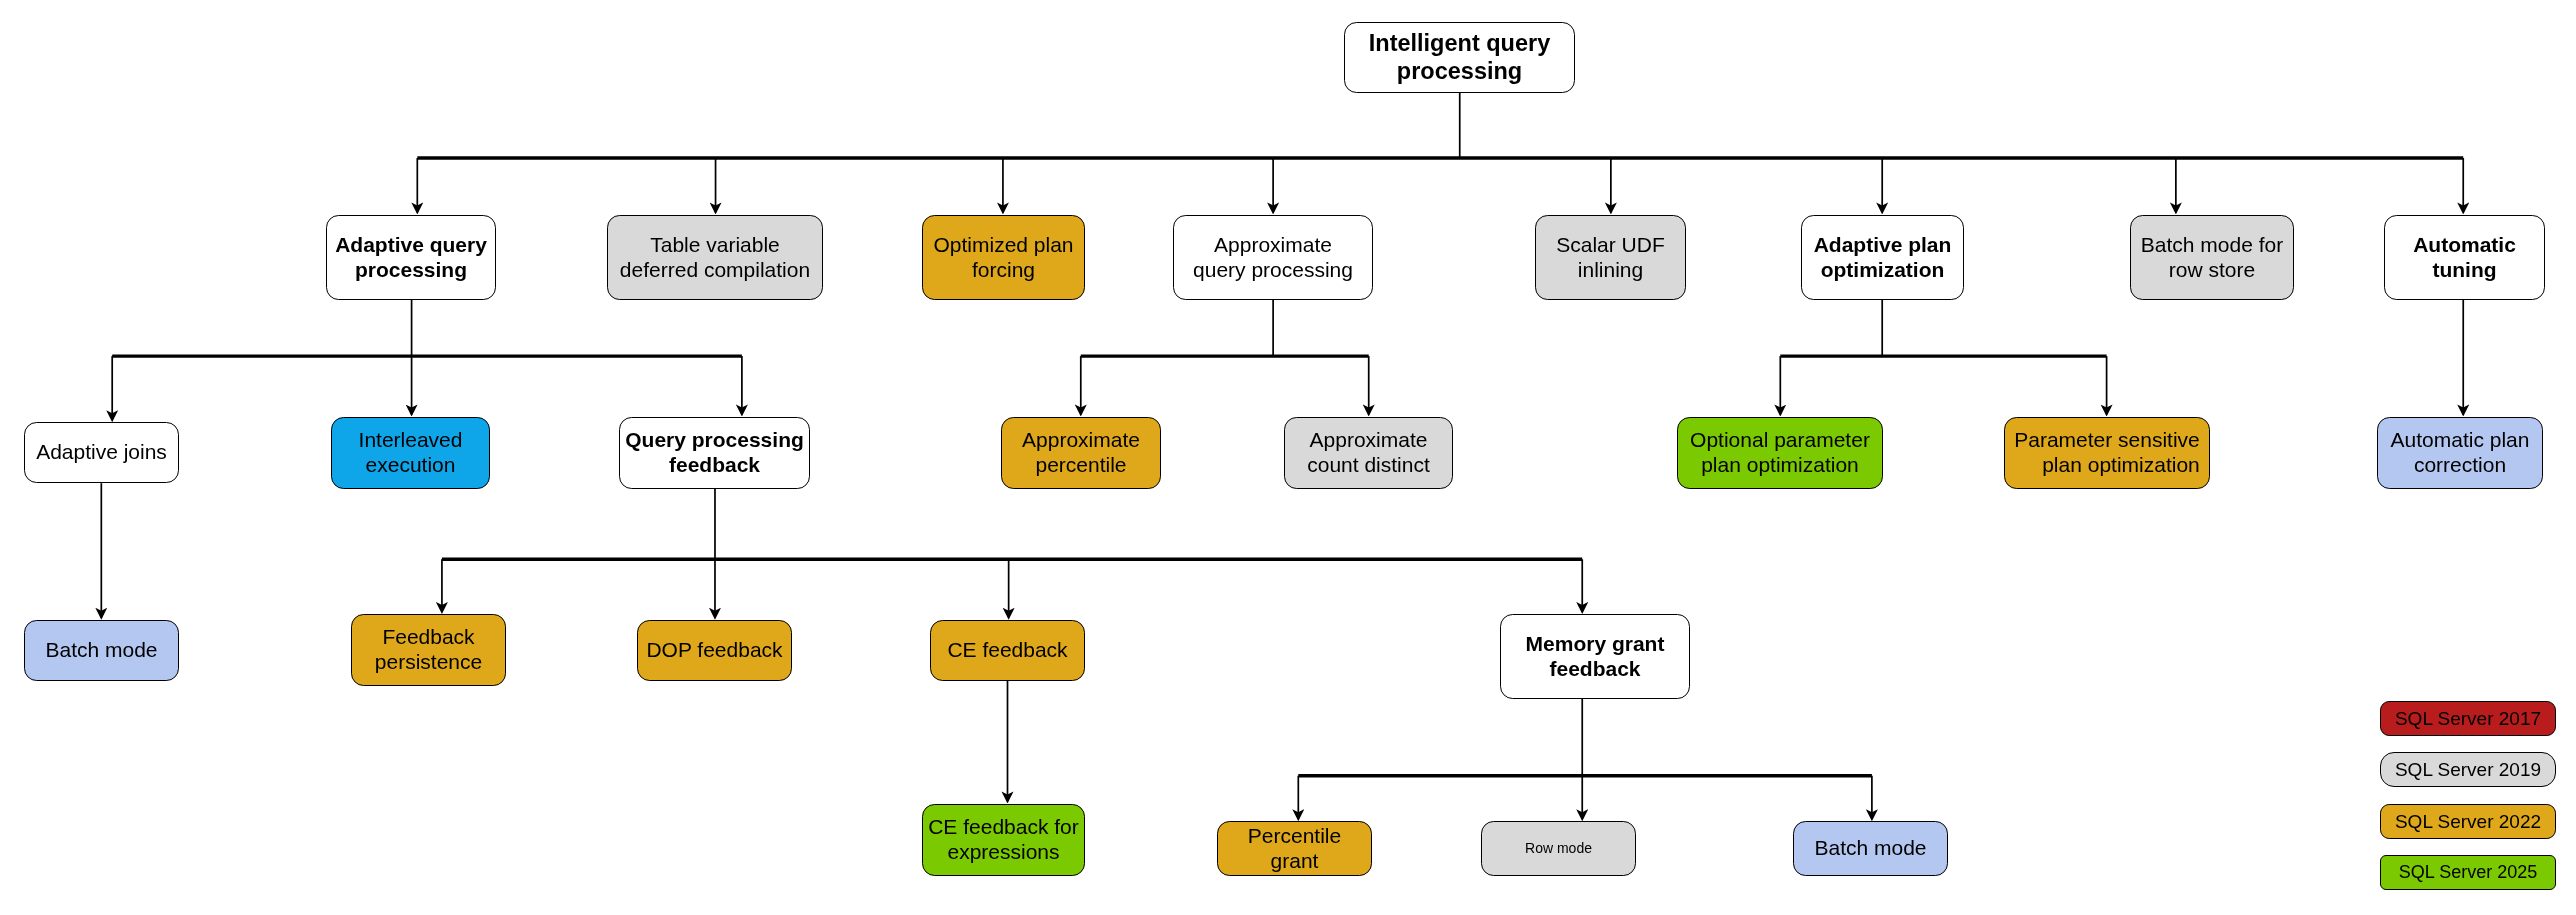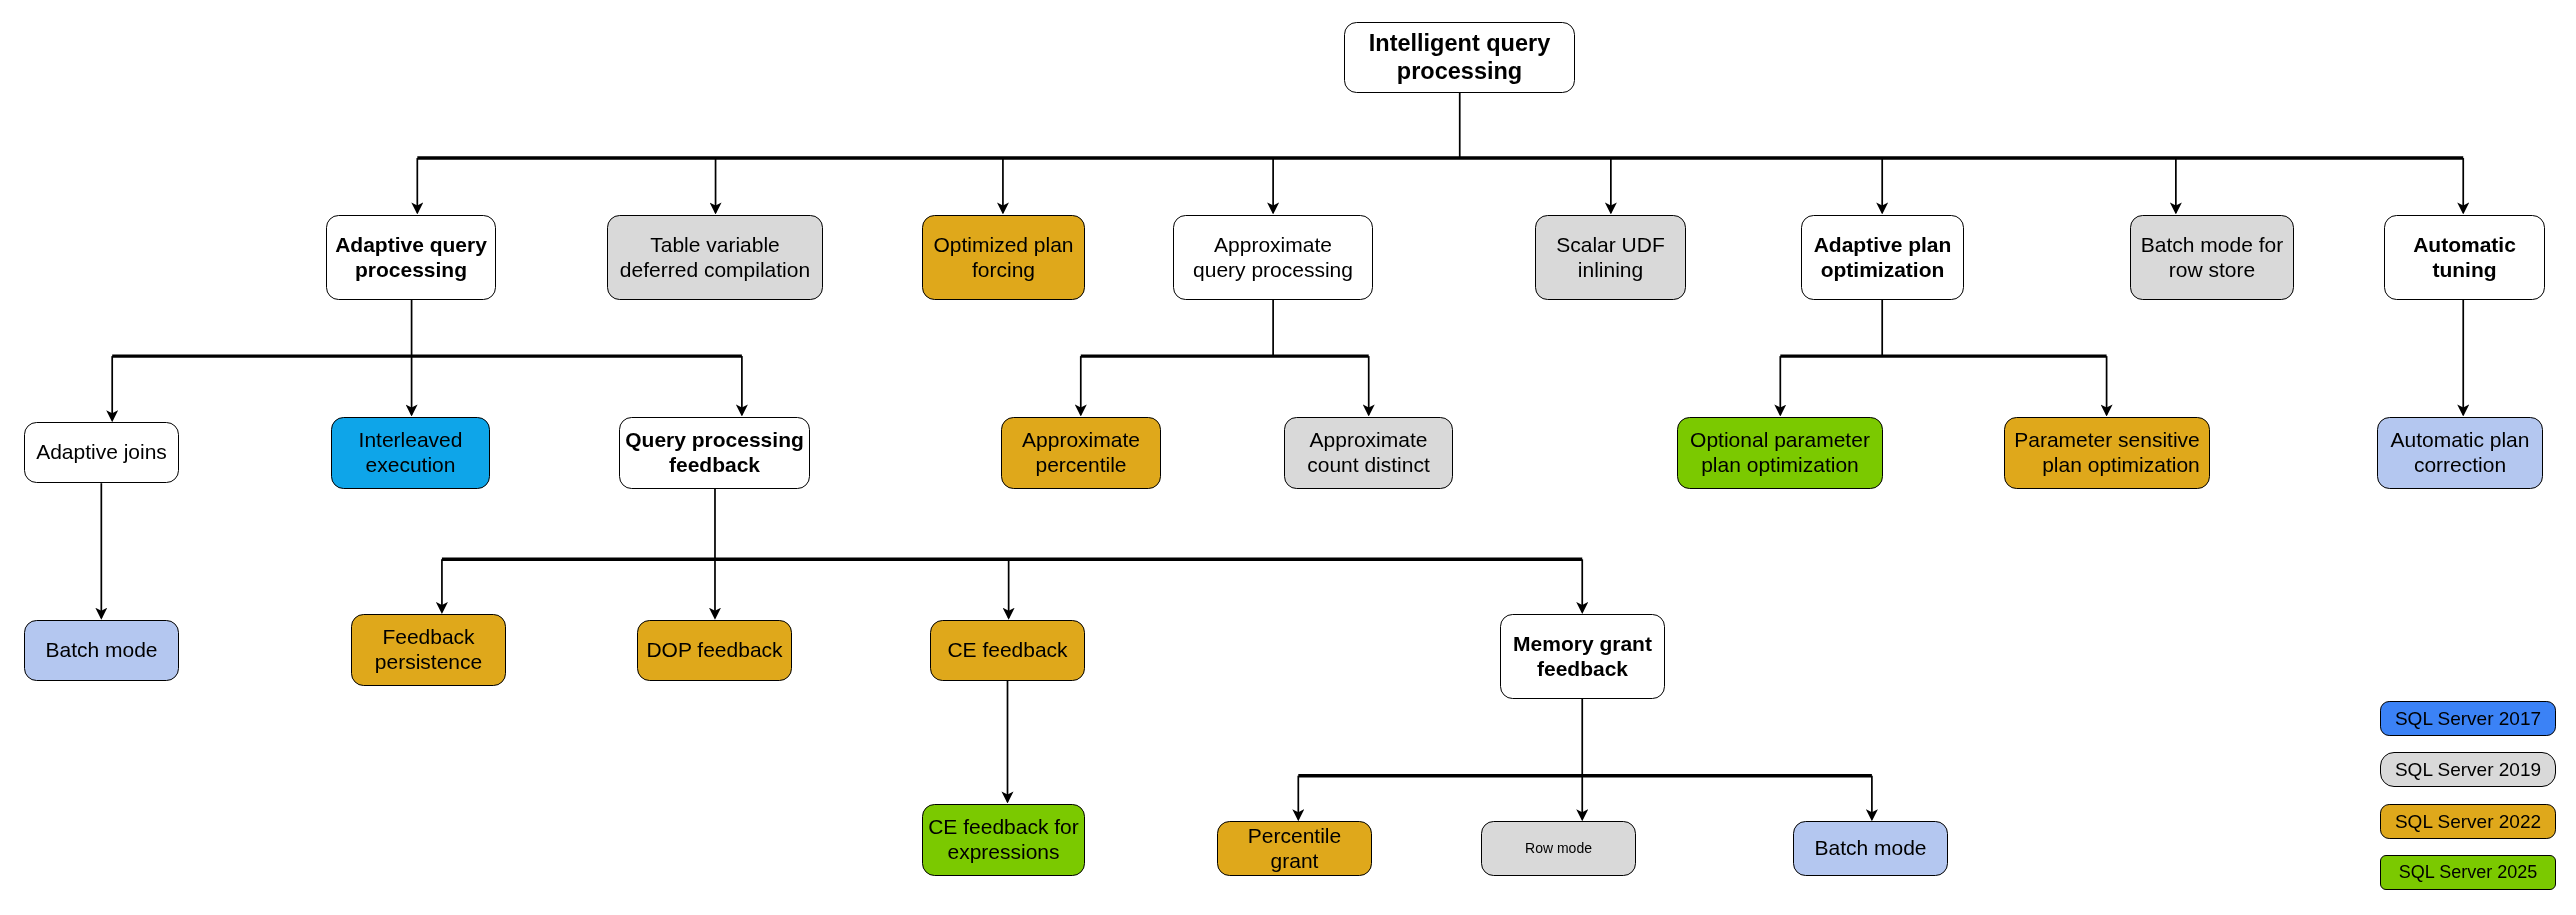--- a/index.html
+++ b/index.html
@@ -132,28 +132,28 @@
 plan optimization</div>
       <div class="node" style="left: 2004px; top: 417px; width: 206px; height: 72px; background: rgb(223, 168, 27); font-size: 21px; font-weight: 400; text-align: right;">Parameter sensitive
 plan optimization</div>
       <div class="node" style="left: 2377px; top: 417px; width: 166px; height: 72px; background: rgb(180, 199, 240); font-size: 21px; font-weight: 400;">Automatic plan
 correction</div>
       <div class="node" style="left: 24px; top: 620px; width: 155px; height: 61px; background: rgb(180, 199, 240); font-size: 21px; font-weight: 400;">Batch mode</div>
       <div class="node" style="left: 351px; top: 614px; width: 155px; height: 72px; background: rgb(223, 168, 27); font-size: 21px; font-weight: 400;">Feedback
 persistence</div>
       <div class="node" style="left: 637px; top: 620px; width: 155px; height: 61px; background: rgb(223, 168, 27); font-size: 21px; font-weight: 400;">DOP feedback</div>
       <div class="node" style="left: 930px; top: 620px; width: 155px; height: 61px; background: rgb(223, 168, 27); font-size: 21px; font-weight: 400;">CE feedback</div>
-      <div class="node" style="left: 1500px; top: 614px; width: 165px; height: 85px; background: rgb(255, 255, 255); font-size: 21px; font-weight: 700;">Memory grant
+      <div class="node" style="left: 1500px; top: 614px; width: 190px; height: 85px; background: rgb(255, 255, 255); font-size: 21px; font-weight: 700;">Memory grant
 feedback</div>
       <div class="node" style="left: 922px; top: 804px; width: 163px; height: 72px; background: rgb(123, 201, 0); font-size: 21px; font-weight: 400;">CE feedback for
 expressions</div>
       <div class="node" style="left: 1217px; top: 821px; width: 155px; height: 55px; background: rgb(223, 168, 27); font-size: 21px; font-weight: 400;">Percentile grant</div>
       <div class="node" style="left: 1481px; top: 821px; width: 155px; height: 55px; background: rgb(217, 217, 217); font-size: 14px; font-weight: 400;">Row mode</div>
       <div class="node" style="left: 1793px; top: 821px; width: 155px; height: 55px; background: rgb(180, 199, 240); font-size: 21px; font-weight: 400;">Batch mode</div>
     </div>
   <div id="legend">
-      <div class="legend-box" style="left: 2380px; top: 701px; width: 176px; height: 35px; background: #3b82f6; font-size: 19px;">SQL Server 2017</div>
+      <div class="legend-box" style="left: 2380px; top: 701px; width: 176px; height: 35px; background: #b91c1c; font-size: 19px;">SQL Server 2017</div>
       <div class="legend-box" style="left: 2380px; top: 752px; width: 176px; height: 35px; background: rgb(217, 217, 217); font-size: 19px; border-radius: 14px;">SQL Server 2019</div>
       <div class="legend-box" style="left: 2380px; top: 804px; width: 176px; height: 35px; background: rgb(223, 168, 27); font-size: 19px;">SQL Server 2022</div>
       <div class="legend-box" style="left: 2380px; top: 855px; width: 176px; height: 35px; background: rgb(123, 201, 0); font-size: 18px; border-radius: 6px;">SQL Server 2025</div>
     </div>
 </div>
 
 
 </body></html>

